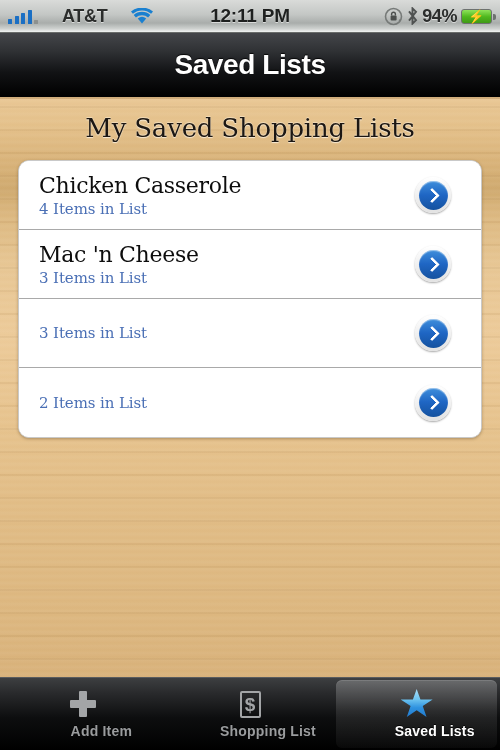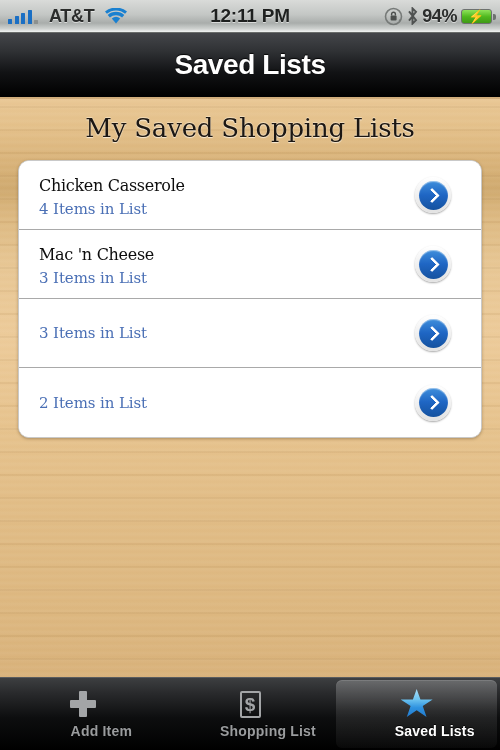--- a/index.html
+++ b/index.html
@@ -24,21 +24,21 @@
     top: 0; left: 0;
     width: 500px;
     height: 33px;
     background: linear-gradient(to bottom, #d9dbd9 0%, #c4c7c5 45%, #a9adab 72%, #cfd2d0 90%, #f2f4f3 100%);
     border-bottom: 1px solid #6a6d6b;
     display: flex;
     align-items: center;
     box-sizing: border-box;
     padding: 0 8px;
   }
-  .sb-left { display: flex; align-items: center; gap: 11px; flex: 1 1 0; }
+  .sb-left { display: flex; align-items: center; gap: 24px; flex: 1 1 0; }
   .sb-center { display: flex; align-items: center; justify-content: center; flex: 0 0 auto; }
   .sb-right { display: flex; align-items: center; gap: 4px; flex: 1 1 0; justify-content: flex-end; }
 
   #signal-bars { display: flex; align-items: flex-end; gap: 2.5px; height: 15px; }
   #signal-bars i {
     display: block;
     width: 4px;
     background: #1a6fc4;
     border-radius: 0.5px;
   }
@@ -195,21 +195,21 @@
   .list-row:last-child { border-bottom: none; }
   .row-texts {
     display: flex;
     flex-direction: column;
     justify-content: center;
     flex: 1 1 auto;
     min-width: 0;
   }
   .row-title {
     font-family: "DejaVu Serif", serif;
-    font-size: 16px;
+    font-size: 22px;
     color: #0d0d0d;
     line-height: 27px;
     letter-spacing: -0.3px;
     white-space: nowrap;
   }
   .row-sub {
     font-family: "DejaVu Serif", serif;
     font-size: 15px;
     color: #4a6fb5;
     line-height: 19px;

